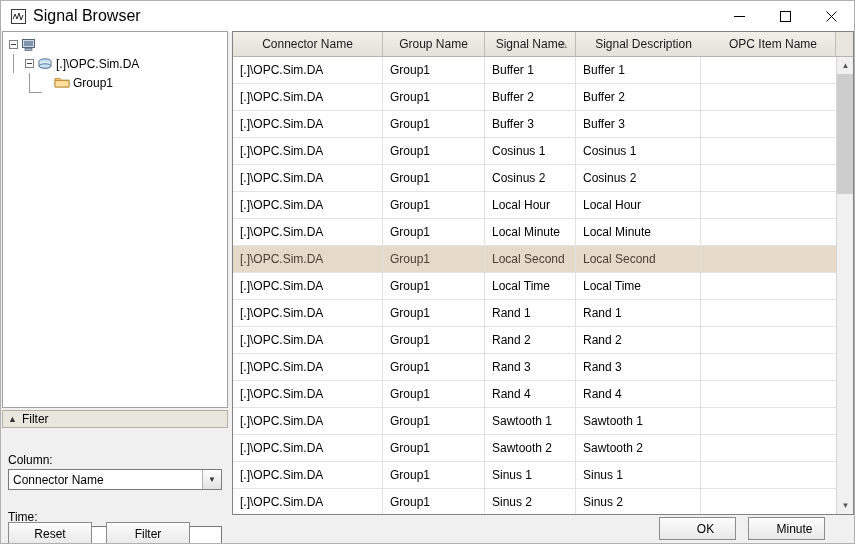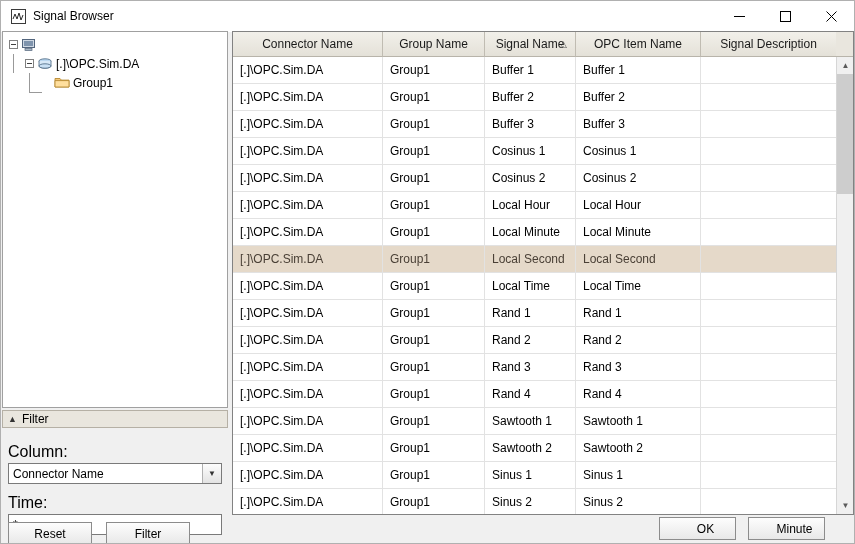--- a/index.html
+++ b/index.html
@@ -40,21 +40,21 @@
     width: 16px;
     height: 16px;
     margin-left: 9px;
     margin-right: 7px;
     flex: none;
     display: flex;
     align-items: center;
     justify-content: center;
   }
   .title-text {
-    font-size: 12px;
+    font-size: 16px;
     color: #000000;
     white-space: nowrap;
   }
   .win-buttons {
     position: absolute;
     right: 0; top: 0;
     height: 30px;
     display: flex;
   }
   .win-btn {
@@ -136,23 +136,23 @@
   }
   .filter-chevron {
     font-size: 9px;
     margin-right: 5px;
     color: #333;
   }
   .filter-body {
     padding: 5px 6px 0 6px;
   }
   .field-label {
-    font-size: 16px;
+    font-size: 12px;
     margin-bottom: 2px;
-    margin-top: 10px;
+    margin-top: 20px;
   }
   .combo {
     position: relative;
     height: 21px;
     background: #ffffff;
     border: 1px solid #7a7a7a;
     box-sizing: border-box;
     display: flex;
     align-items: center;
     padding-left: 4px;
@@ -427,25 +427,25 @@
       <div class="gh-cell c0">
         <span>Connector Name</span>
       </div>
       <div class="gh-cell c1">
         <span>Group Name</span>
       </div>
       <div class="gh-cell c2">
         <span>Signal Name</span>
         <span class="sort-arrow">△</span>
       </div>
+      <div class="gh-cell c4">
+        <span>Signal Description</span>
+      </div>
       <div class="gh-cell c3">
         <span>OPC Item Name</span>
-      </div>
-      <div class="gh-cell c4">
-        <span>Signal Description</span>
       </div>
       <div style="width:17px; background:#e9e6de; border-bottom:1px solid #b8b4aa;"></div>
     </div>
 
     <div class="grid-body">
       <div id="rows-container">
           <div class="grid-row">
             <div class="gc c0">[.]\OPC.Sim.DA</div>
             <div class="gc c1">Group1</div>
             <div class="gc c2">Buffer 1</div>

